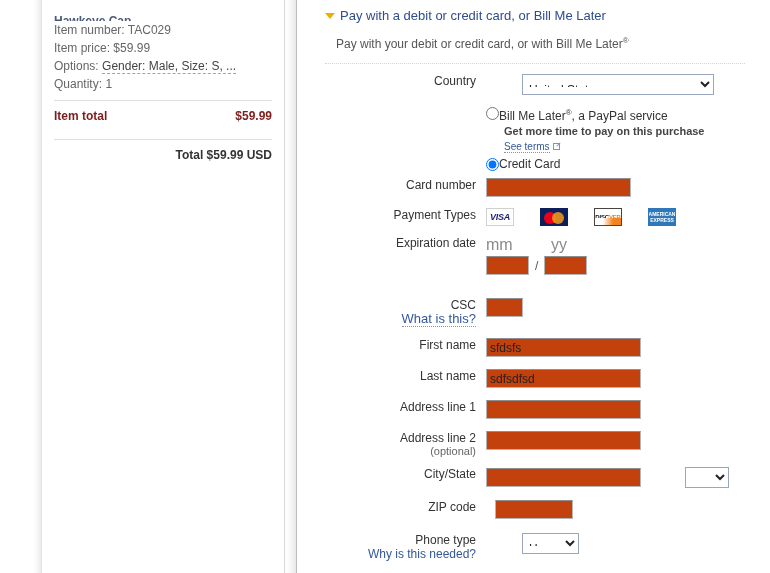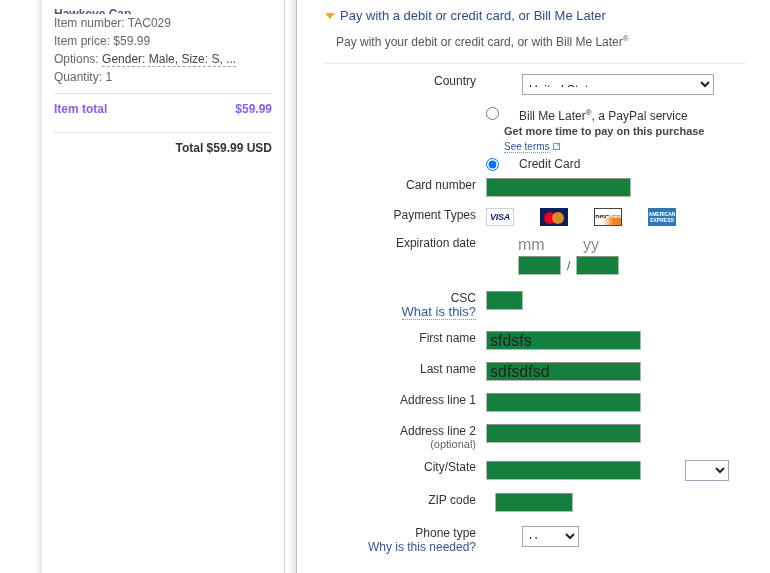--- a/index.html
+++ b/index.html
@@ -37,21 +37,21 @@
   .summary-card {
     position: absolute;
     left: 41px; top: 0;
     width: 244px;
     height: 573px;
     background: #ffffff;
     border-left: 1px solid #e3e3e3;
     border-right: 1px solid #d8d8d8;
   }
   .summary-inner {
-    padding: 8px 12px 0 12px;
+    padding: 15px 12px 0 12px;
   }
   .item-title {
     color: #4a5a7a;
     font-weight: bold;
     font-size: 12px;
     text-decoration: underline;
     margin: 0;
     padding-top: 0;
     line-height: 12px;
     height: 6px;
@@ -71,21 +71,21 @@
   .rule {
     border-top: 1px solid #e0e0e0;
     margin: 7px 0 0 0;
     height: 0;
   }
   .total-row {
     display: flex;
     justify-content: space-between;
     align-items: baseline;
     font-weight: bold;
-    color: #8b5cf6;
+    color: #7f1d1d;
     font-size: 12px;
     padding: 8px 0 9px 0;
   }
   .grand-row {
     text-align: right;
     font-weight: bold;
     color: #333333;
     font-size: 12px;
     padding: 8px 0 0 0;
   }
@@ -129,21 +129,21 @@
     border-left: 5px solid transparent;
     border-right: 5px solid transparent;
     border-top: 6px solid #e8b10a;
     margin-right: 5px;
     flex: 0 0 auto;
   }
   .sec-sub {
     color: #555555;
     font-size: 12px;
     margin: 8px 0 0 11px;
-    line-height: 15px;
+    line-height: 20px;
   }
   sup.reg { font-size: 8px; vertical-align: super; }
 
   .dotted-sep {
     position: absolute;
     left: 28px; top: 63px;
     width: 420px;
     border-top: 1px dotted #d4d4d4;
     height: 0;
   }
@@ -186,27 +186,27 @@
   }
   .lbl a.helplink.plain {
     border-bottom: none;
     text-decoration: none;
     font-size: 12px;
   }
   .fld { flex: 1 1 auto; }
 
   input.txt {
     font-family: "Liberation Sans", sans-serif;
-    font-size: 16px;
+    font-size: 12px;
     color: #222222;
     height: 19px;
     padding: 1px 3px;
     border: 1px solid #b6b6b6;
     border-top-color: #8f8f8f;
-    background: #15803d;
+    background: #c2410c;
     outline: none;
   }
   input.w-card { width: 145px; }
   input.w-name { width: 155px; }
   input.w-addr { width: 155px; }
   input.w-mmyy { width: 43px; }
   input.w-csc  { width: 37px; }
   input.w-zip  { width: 78px; }
 
   select.sel {
@@ -226,21 +226,21 @@
 
   .radio-row {
     display: flex;
     align-items: flex-start;
     margin-left: 0;
   }
   .radio-row .rlabel {
     color: #333333;
     font-size: 12px;
     line-height: 14px;
-    margin-left: 20px;
+    margin-left: 0;
   }
   input[type=radio] { margin: 1px 0 0 0; width: 13px; height: 13px; }
   .bml-sub {
     color: #444444;
     font-size: 11px;
     font-weight: bold;
     line-height: 13px;
     margin: 2px 0 0 18px;
   }
   .see-terms {
@@ -433,21 +433,21 @@
               </span>
             <span class="card-logo logo-disc">
                 <span class="dtop">DISC<b style="color:#f58220;">VER</b></span>
                 <span class="dbot"></span>
               </span>
             <span class="card-logo logo-amex">AMERICAN<br>EXPRESS</span>
           </div>
         </div>
       </div>
 
-      <div class="frow" style="margin-bottom:16px;gap:32px;">
+      <div class="frow" style="margin-bottom:23px;">
         <div class="lbl">Expiration date</div>
         <div class="fld">
           <div class="mmyy-hint">
             <span style="width:43px;">mm</span>
             <span>yy</span>
           </div>
           <div class="mmyy">
             <input class="txt w-mmyy" type="text" value="" style="">
             <span class="slash">/</span>
             <input class="txt w-mmyy" type="text" value="" style="">

